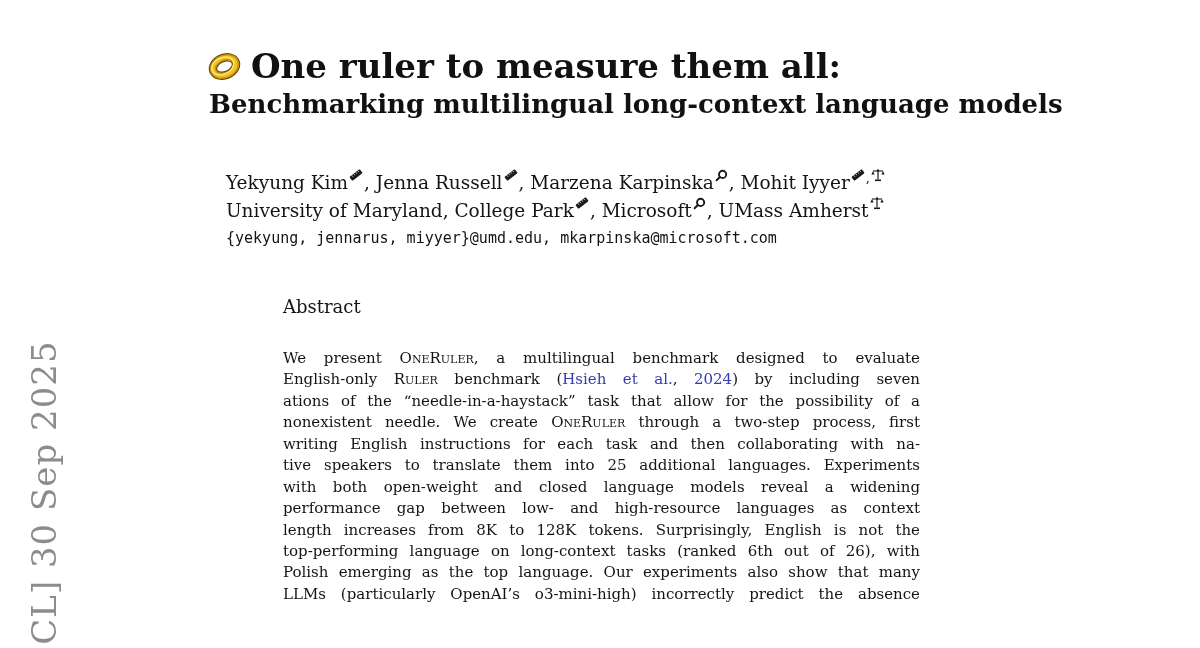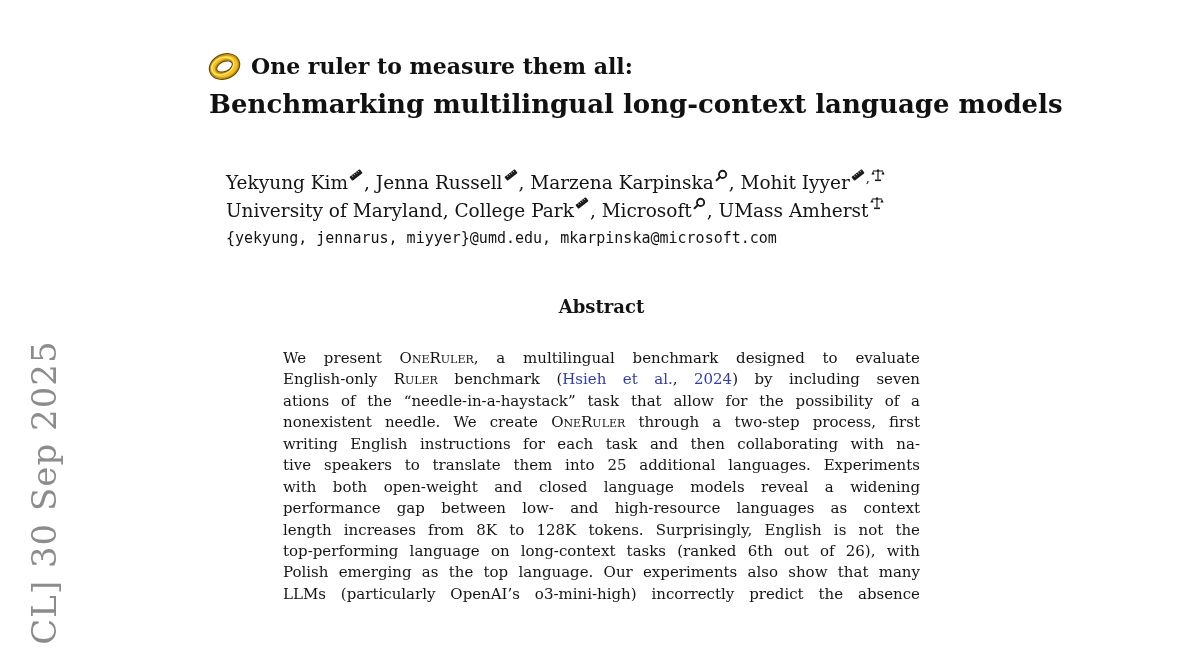--- a/index.html
+++ b/index.html
@@ -11,31 +11,31 @@
   .arxiv-stamp{
     position:absolute;left:24px;top:695px;
     transform:rotate(-90deg);transform-origin:0 0;
     font-family:"DejaVu Serif", serif;
     font-size:34px;letter-spacing:1px;color:var(--stamp,#8c8c8c);
     white-space:nowrap;
   }
   
   .title-block{position:absolute;left:207px;top:48px;}
   .title-line1{display:flex;align-items:center;gap:9px;}
-  .title-text{font-size:22px;font-weight:700;color:#111;line-height:36px;white-space:nowrap;text-align:center;}
+  .title-text{font-size:34px;font-weight:700;color:#111;line-height:36px;white-space:nowrap;text-align:center;}
   .title-line2{font-size:26px;font-weight:700;color:#111;line-height:36px;margin-top:2px;margin-left:2px;white-space:nowrap;}
   
   .authors-block{position:absolute;left:226px;top:164px;}
   .author-names{font-size:18.5px;font-weight:400;line-height:27px;white-space:nowrap;}
   .affiliations{font-size:18.5px;line-height:26px;white-space:nowrap;}
   .emails{font-family:"DejaVu Sans Mono", monospace;font-size:15px;line-height:24px;margin-top:2px;white-space:nowrap;}
   
   .abstract-heading{
     position:absolute;left:283px;width:637px;top:296px;
-    text-align:center;font-size:18px;font-weight:700;
+    font-size:18px;font-weight:400;
   }
   .abstract-body{position:absolute;left:283px;top:348px;width:637px;font-size:15px;}
   .abs-line{
     text-align:justify;text-align-last:justify;
     line-height:21.45px;height:21.45px;white-space:nowrap;
   }
   
   .seg-b{font-weight:700;}
   .seg-i{}
   .seg-sc{font-variant:small-caps;}

